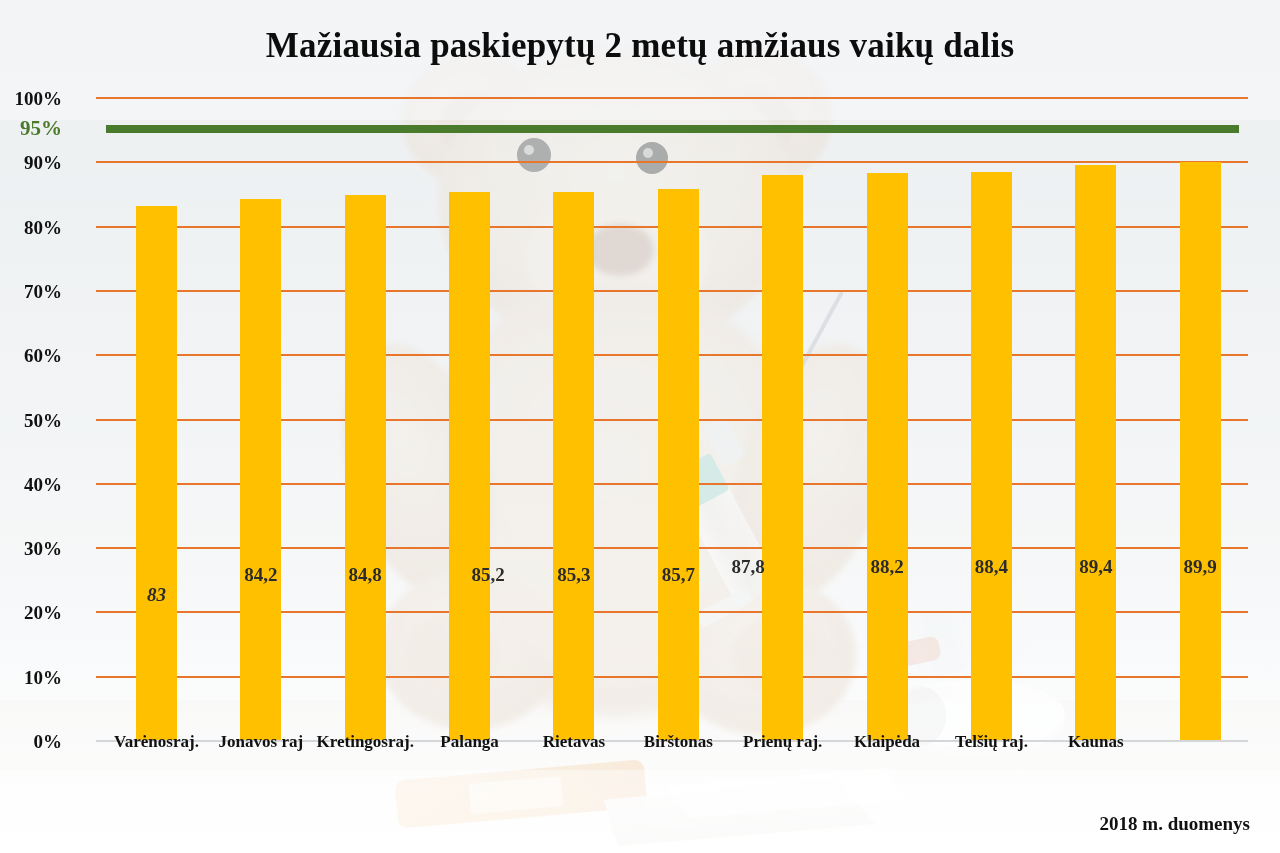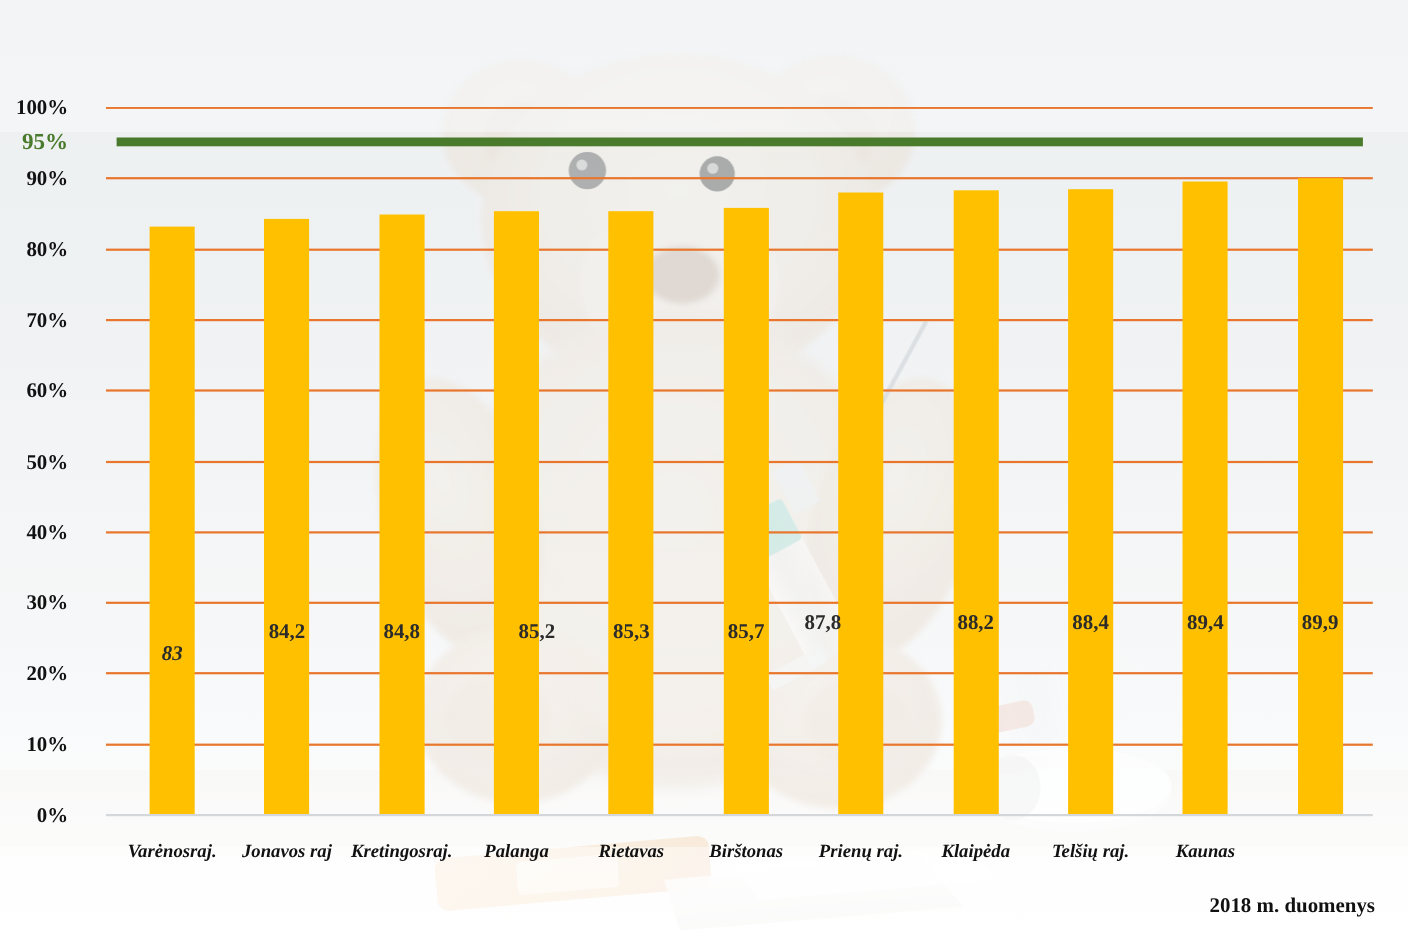--- a/index.html
+++ b/index.html
@@ -105,28 +105,27 @@
     width: 80px;
     text-align: center;
     font-size: 19px;
     font-weight: bold;
     color: #2b2b2b;
     line-height: 1;
   }
 
   .cat-label {
     position: absolute;
-    top: 764px;
+    top: 732px;
     width: 112px;
     text-align: center;
     font-size: 17px;
     font-weight: bold;
     color: #111111;
     line-height: 1.22;
-    font-style: italic;
   }
   .cat-label.ralign-second > span.l2 { display: block; text-align: right; padding-right: 4px;}
 
   #footnote {
     position: absolute;
     right: 30px;
     bottom: 18px;
     font-size: 19px;
     font-weight: bold;
     color: #111111;
@@ -235,20 +234,21 @@
         <polygon points="604,800 836,778 876,824 618,846" fill="url(#papG)"></polygon>
         <polygon points="666,786 886,768 906,800 690,818" fill="#ffffff" opacity="0.8"></polygon>
       </g>
 
       <rect x="0" y="0" width="1280" height="853" fill="#ffffff" opacity="0.30"></rect>
       <rect x="0" y="0" width="1280" height="120" fill="#ffffff" opacity="0.55"></rect>
       <rect x="0" y="770" width="1280" height="83" fill="#ffffff" opacity="0.45"></rect>
     </g>
   </svg>
 
+  <div id="chart-title">Mažiausia paskiepytų 2 metų amžiaus vaikų dalis</div>
 
   <div id="plot-area">
 
     <div class="gridline" style="top:0px;"></div>
     <div class="gridline" style="top:64.3px;"></div>
     <div class="gridline" style="top:128.6px;"></div>
     <div class="gridline" style="top:192.9px;"></div>
     <div class="gridline" style="top:257.2px;"></div>
     <div class="gridline" style="top:321.5px;"></div>
     <div class="gridline" style="top:385.8px;"></div>

